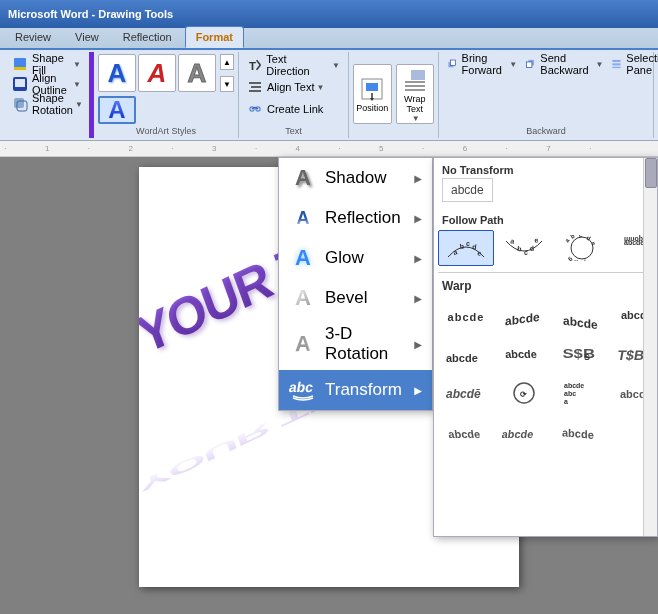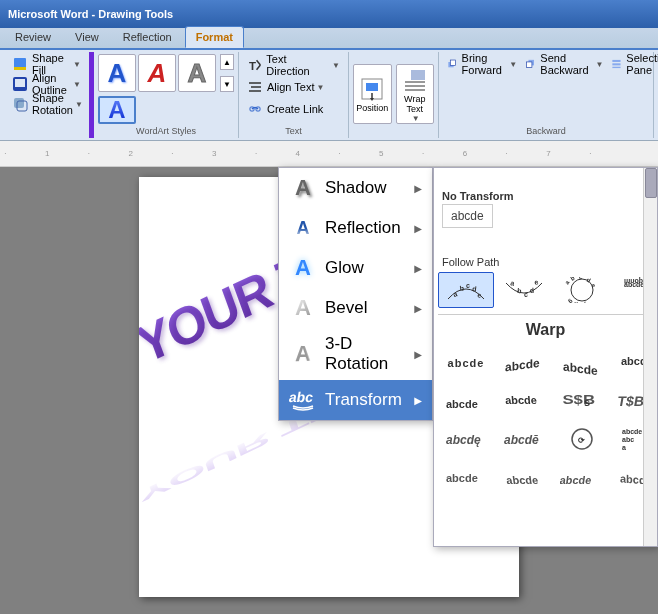--- a/index.html
+++ b/index.html
@@ -186,21 +186,21 @@
       cursor: pointer;
       font-size: 11px;
       border-radius: 2px;
       height: 20px;
       flex: 1;
     }
 
     
     .ruler {
       background: #f0f0f0;
-      height: 26px;
+      height: 16px;
       border-bottom: 1px solid #ccc;
       display: flex;
       align-items: center;
       padding: 0 4px;
       font-size: 9px;
       color: #888;
       overflow: hidden;
     }
 
     
@@ -317,26 +317,25 @@
       top: -1px;
       width: 240px;
       min-height: 380px;
       background: white;
       border: 1px solid #aab;
       box-shadow: 2px 2px 8px rgba(0,0,0,0.3);
       z-index: 101;
     }
 
     .submenu-section-label {
-      font-size: 16px;
+      font-size: 12px;
       font-weight: bold;
       padding: 4px 8px;
       color: #333;
       background: white;
-      text-align: center;
     }
 
     .submenu-grid {
       display: grid;
       grid-template-columns: repeat(4, 1fr);
       gap: 2px;
       padding: 2px 4px 6px 4px;
     }
 
     .submenu-item {
@@ -447,21 +446,21 @@
     .wa-a-gradient {
       font-size: 24px;
       font-weight: bold;
       font-family: 'Arial Black', Arial;
       background: linear-gradient(to bottom, #6688ff, #0022cc);
       -webkit-background-clip: text;
       -webkit-text-fill-color: transparent;
     }
 
     .no-transform-area {
-      padding: 20px 8px;
+      padding: 4px 8px;
     }
 
     .no-transform-box {
       border: 1px solid #ccc;
       padding: 4px 8px;
       font-size: 12px;
       color: #444;
       display: inline-block;
       margin-bottom: 4px;
     }
@@ -469,21 +468,21 @@
     .no-transform-label {
       font-size: 11px;
       font-weight: bold;
       color: #333;
       padding: 2px 0;
     }
 
     
     .follow-path-label {
       font-size: 11px;
-      font-weight: normal;
+      font-weight: bold;
       color: #333;
       padding: 4px 8px 2px 8px;
     }
   </style>
 </head>
 <body>
 
 <div class="title-bar">
   <span>Microsoft Word</span>
   &nbsp;-&nbsp;
@@ -838,27 +837,20 @@
             <svg width="44" height="26" viewBox="0 0 44 26">
               <text x="2" y="18" font-size="14" font-weight="bold" font-family="Arial" fill="#555" transform="skewX(-10)">T$B</text>
               <text x="26" y="18" font-size="11" font-family="Arial" fill="#333">s</text>
             </svg>
           </div>
         </div>
 
         <div class="submenu-item">
           <div class="submenu-item-img">
             <svg width="44" height="26" viewBox="0 0 44 26">
-              <text x="2" y="18" font-size="12" font-family="Arial" fill="#555" font-style="italic">abcdę</text>
-            </svg>
-          </div>
-        </div>
-        <div class="submenu-item">
-          <div class="submenu-item-img">
-            <svg width="44" height="26" viewBox="0 0 44 26">
               <text x="2" y="18" font-size="12" font-family="Arial" fill="#555" font-style="italic">abcdē</text>
             </svg>
           </div>
         </div>
         <div class="submenu-item">
           <div class="submenu-item-img">
             <svg width="44" height="26" viewBox="0 0 44 26">
               <circle cx="22" cy="13" r="10" stroke="#555" stroke-width="1.5" fill="none"></circle>
               <text x="18" y="17" font-size="8" font-family="Arial" fill="#333">⟳</text>
             </svg>

